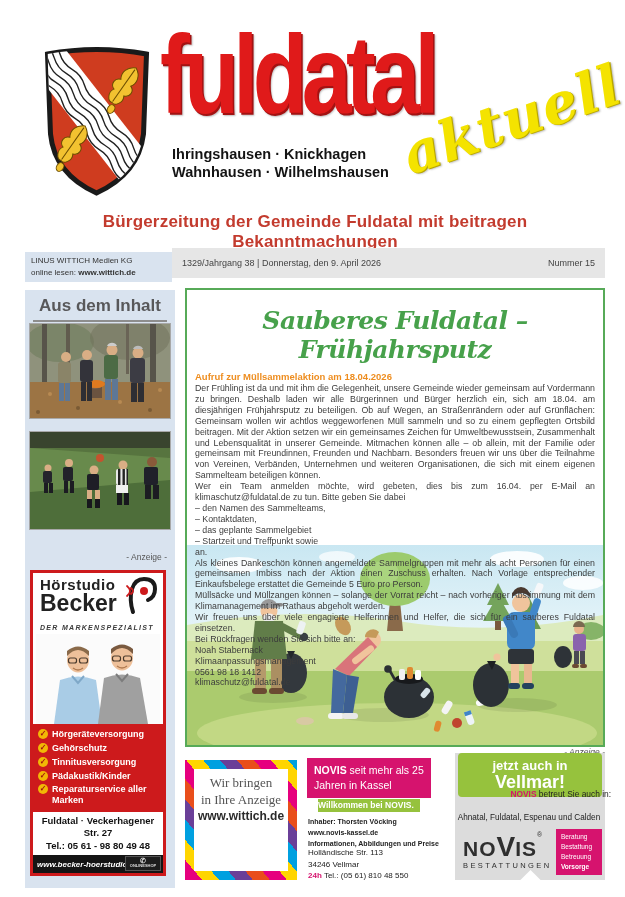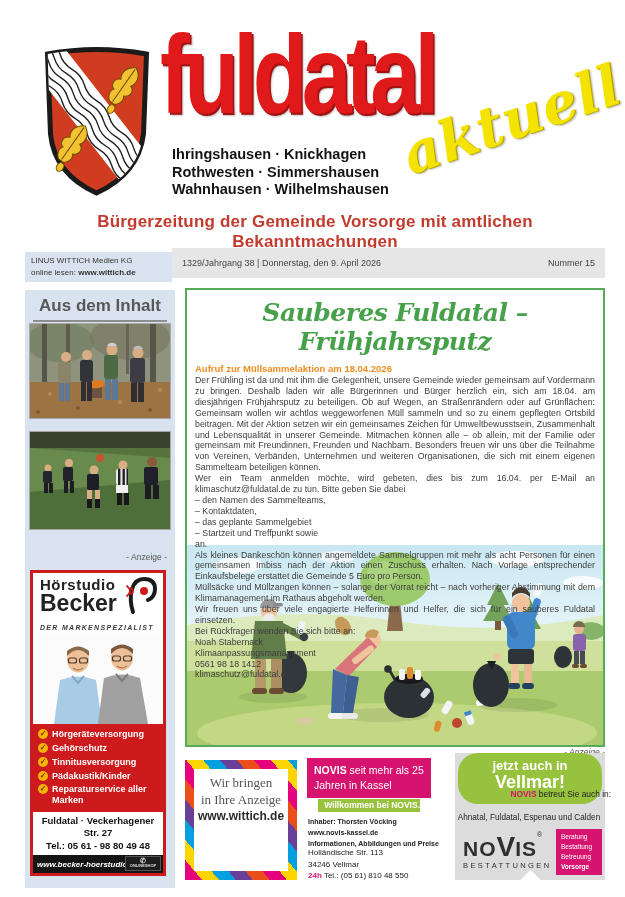--- a/index.html
+++ b/index.html
@@ -52,21 +52,21 @@
   .bk-bar{position:relative;background:#141414;height:18px;color:#fff;font-size:8px;font-weight:bold;
         font-style:italic;display:flex;align-items:center;padding-left:4px;}
   .bk-badge{position:absolute;right:2px;top:1px;width:36px;height:15px;background:#1d1d1d;
         border:1px solid #555;box-sizing:border-box;text-align:center;color:#ddd;
         font-size:4px;font-style:normal;line-height:1.1;}
   .bk-badge .ph{font-size:7px;line-height:1;}
 
   
   .article{left:185px;top:288px;width:420px;height:459px;border:2px solid #57aa58;background:#fff;
         box-sizing:border-box;overflow:hidden;}
-  .art-title{position:relative;z-index:2;margin-top:8px;text-align:center;
+  .art-title{position:relative;z-index:2;margin-top:16px;text-align:center;
         font-family:"DejaVu Serif",serif;font-style:italic;font-weight:bold;font-size:25px;
         color:#47a14b;letter-spacing:-.5px;}
   .art-sub{position:relative;z-index:2;margin:7px 8px 1px;font-size:9.5px;font-weight:bold;color:#ee8d1f;}
   .art-body{position:relative;z-index:2;margin:1px 8px 0;font-size:8.8px;color:#3c3c3c;
         text-align:justify;line-height:1.24;}
   .art-body p{margin:0;}
   .art-list div{text-align:left;}
   .illu{position:absolute;left:0;bottom:0;z-index:1;}
   .anz2{left:185px;top:747px;width:420px;text-align:right;font-size:8.5px;font-style:italic;color:#555;}
 
@@ -78,28 +78,28 @@
   .fa-l1{font-size:13px;margin-top:6px;}
   .fa-word{font-family:"Liberation Sans",sans-serif;font-size:25px;font-weight:bold;line-height:1;
         letter-spacing:-1px;margin-top:1px;}
   .fa-l2{font-size:13px;margin-top:1px;}
   .fa-url{font-family:"Liberation Sans",sans-serif;font-size:12px;font-weight:bold;color:#2b2b2b;margin-top:1px;}
 
   .novis-left{left:305px;top:758px;width:150px;height:122px;background:#fff;}
   .nv-banner{position:absolute;left:2px;top:0;width:124px;height:40px;background:#d6136e;color:#fff;
         box-sizing:border-box;padding:5px 0 0 7px;font-size:10.5px;line-height:1.4;}
   .nv-welcome{position:absolute;left:13px;top:41px;width:102px;height:13px;background:#96c23d;color:#fff;
-        font-size:8.5px;font-weight:bold;text-align:right;line-height:13px;}
+        font-size:8.5px;font-weight:bold;text-align:left;line-height:13px;}
   .nv-bold{position:absolute;left:3px;top:59px;font-size:7px;font-weight:bold;color:#222;line-height:1.55;}
   .nv-addr{position:absolute;left:3px;top:89px;font-size:8px;color:#222;line-height:1.45;}
   .nv-24{color:#d6136e;font-weight:bold;}
 
   .novis-right{left:455px;top:753px;width:150px;height:127px;background:#dcdcdc;}
-  .nv-green{position:absolute;left:3px;top:0;width:144px;height:51px;background:#96c23d;
-        border-radius:20px;color:#fff;text-align:center;font-weight:bold;}
+  .nv-green{position:absolute;left:3px;top:0;width:144px;height:44px;background:#96c23d;
+        border-radius:4px;color:#fff;text-align:center;font-weight:bold;}
   .nv-g1{font-size:13px;padding-top:5px;}
   .nv-g2{font-size:18px;margin-top:-1px;}
   .nv-betreut{position:absolute;left:-8px;top:36px;width:164px;text-align:right;font-size:8.4px;color:#222;}
   .nv-areas{position:absolute;left:-8px;top:60px;width:164px;text-align:center;font-size:8.2px;color:#222;}
   .nv-logo{position:absolute;left:8px;top:78px;color:#2f2f2f;font-family:"Liberation Sans",sans-serif;}
   .nv-n1{font-size:21px;font-weight:bold;letter-spacing:1px;}
   .nv-nV{font-size:28px;font-weight:bold;}
   .nv-reg{font-size:7px;vertical-align:top;}
   .nv-sub{font-size:7.5px;letter-spacing:2.4px;margin-top:-2px;}
   .nv-serv{position:absolute;right:3px;top:76px;width:46px;background:#d6136e;color:#fff;
@@ -138,24 +138,23 @@
       <path d="M0,-22 C8,-18 10,-10 6,-4 C12,-2 12,6 6,8 C10,14 4,22 0,20 C-4,22 -10,14 -6,8 C-12,6 -12,-2 -6,-4 C-10,-10 -8,-18 0,-22 Z" fill="#f2c230" stroke="#6b4d00" stroke-width="1"></path>
       <line x1="0" y1="-20" x2="0" y2="19" stroke="#6b4d00" stroke-width="1"></line>
       <ellipse cx="3" cy="26" rx="3.4" ry="4.6" fill="#f2c230" stroke="#6b4d00" stroke-width="1"></ellipse>
     </g>
   </svg>
 
   <div class="abs logo">fuldatal</div>
   <div class="abs aktuell">aktuell</div>
   <div class="abs towns">
     <div>Ihringshausen · Knickhagen</div>
-    <div>Rothwesten · Simmershausen</div>
     <div>Wahnhausen · Wilhelmshausen</div>
   </div>
-  <div class="abs slogan">Bürgerzeitung der Gemeinde Vorsorge mit amtlichen Bekanntmachungen</div>
+  <div class="abs slogan">Bürgerzeitung der Gemeinde Fuldatal mit beitragen Bekanntmachungen</div>
 
   <div class="abs info-left">
     <div>LINUS WITTICH Medien KG</div>
     <div><span>online lesen: </span><b>www.wittich.de</b></div>
   </div>
   <div class="abs info-right">
     <span class="issue">1329/Jahrgang 38  |  Donnerstag, den 9. April 2026</span>
     <span class="nummer">Nummer 15</span>
   </div>
 

